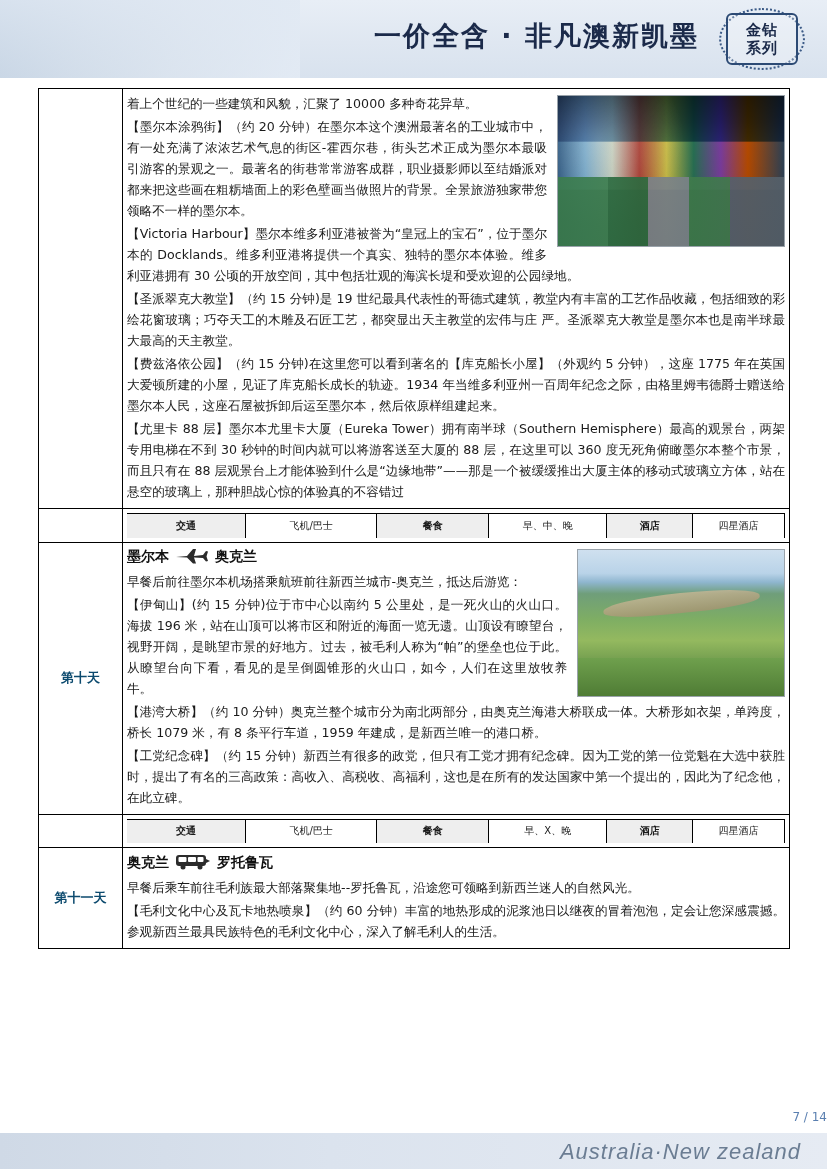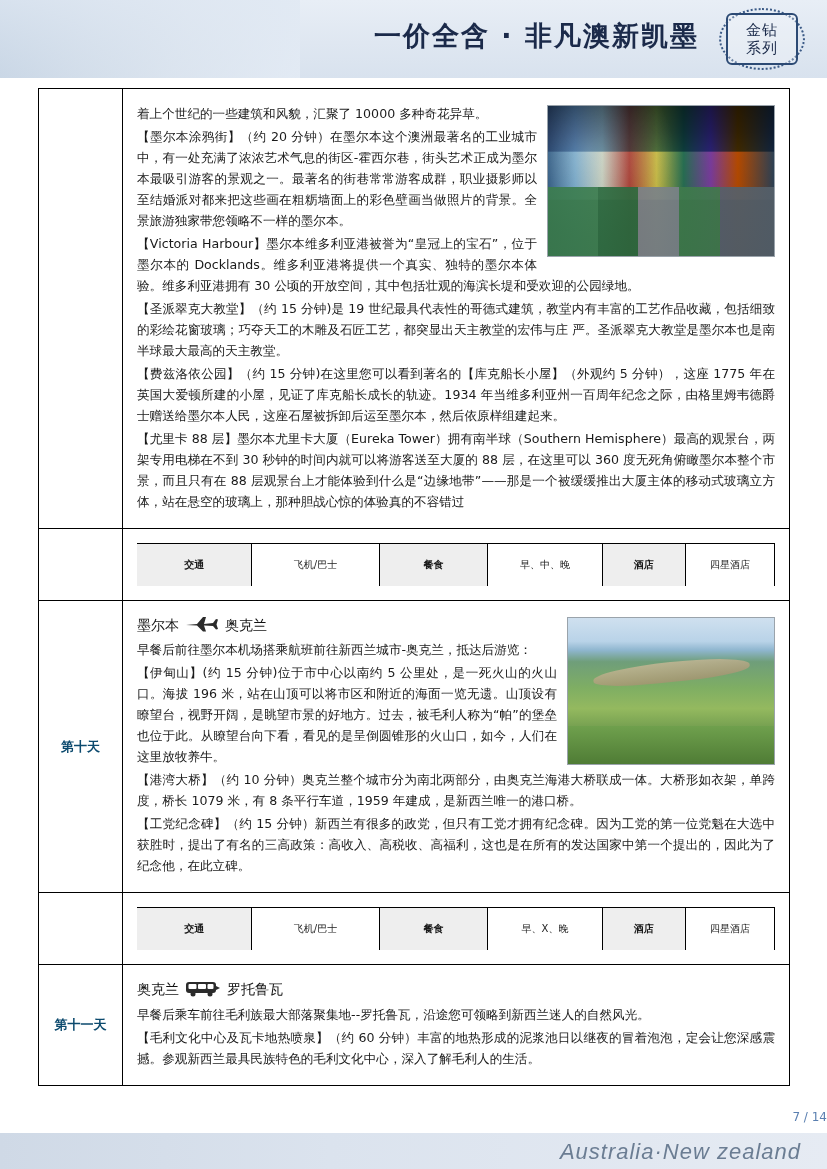--- a/index.html
+++ b/index.html
@@ -62,42 +62,42 @@
     border: 2px solid #2c4a74;
     border-radius: 6px;
     display: flex;
     flex-direction: column;
     align-items: center;
     justify-content: center;
     background: rgba(255,255,255,0.25);
   }
   .header-badge .inner span {
     font-size: 15px;
-    font-weight: normal;
+    font-weight: bold;
     color: #1b2a4a;
     line-height: 18px;
     letter-spacing: 1px;
   }
 
   
   .sheet {
     position: absolute;
     left: 38px;
     top: 88px;
     width: 752px;
   }
   table.itin {
     border-collapse: collapse;
     width: 100%;
     table-layout: fixed;
   }
   table.itin td {
     border: 1px solid #000;
     vertical-align: top;
-    padding: 14px;
+    padding: 4px;
   }
   .daycol {
     width: 84px;
     text-align: center;
     vertical-align: middle !important;
     font-size: 13px;
     color: #0c4a6e;
     font-weight: bold;
   }
   .bodycell {
@@ -180,21 +180,21 @@
     color: #1a1a1a;
     vertical-align: middle;
   }
   table.sub td:first-child { border-left: none; }
   table.sub td.lbl { background: #eeeeee; font-weight: bold; }
   .subrow-cell { padding: 0; }
 
   
   .route {
     font-size: 14px;
-    font-weight: normal;
+    font-weight: bold;
     color: #111;
     margin: 1px 0 4px 0;
     display: flex;
     align-items: center;
     gap: 6px;
   }
   .icon-plane, .icon-bus { display: inline-block; }
 
   
   .page-num {

